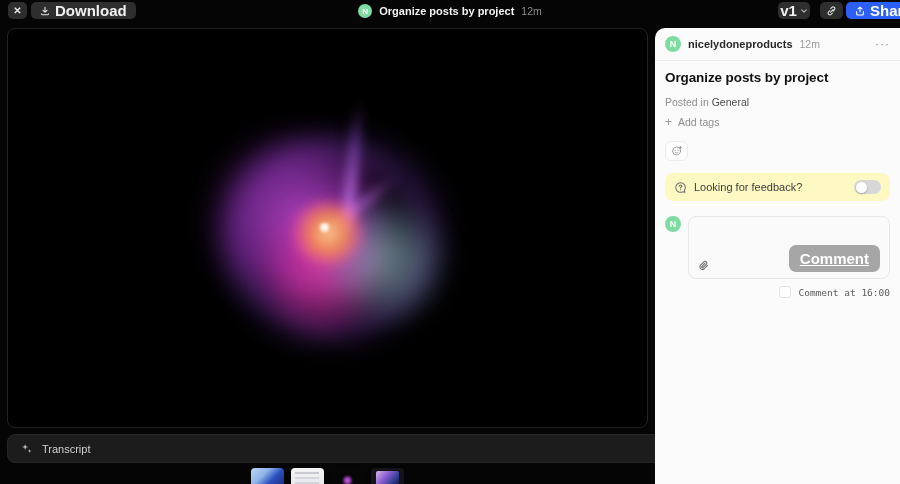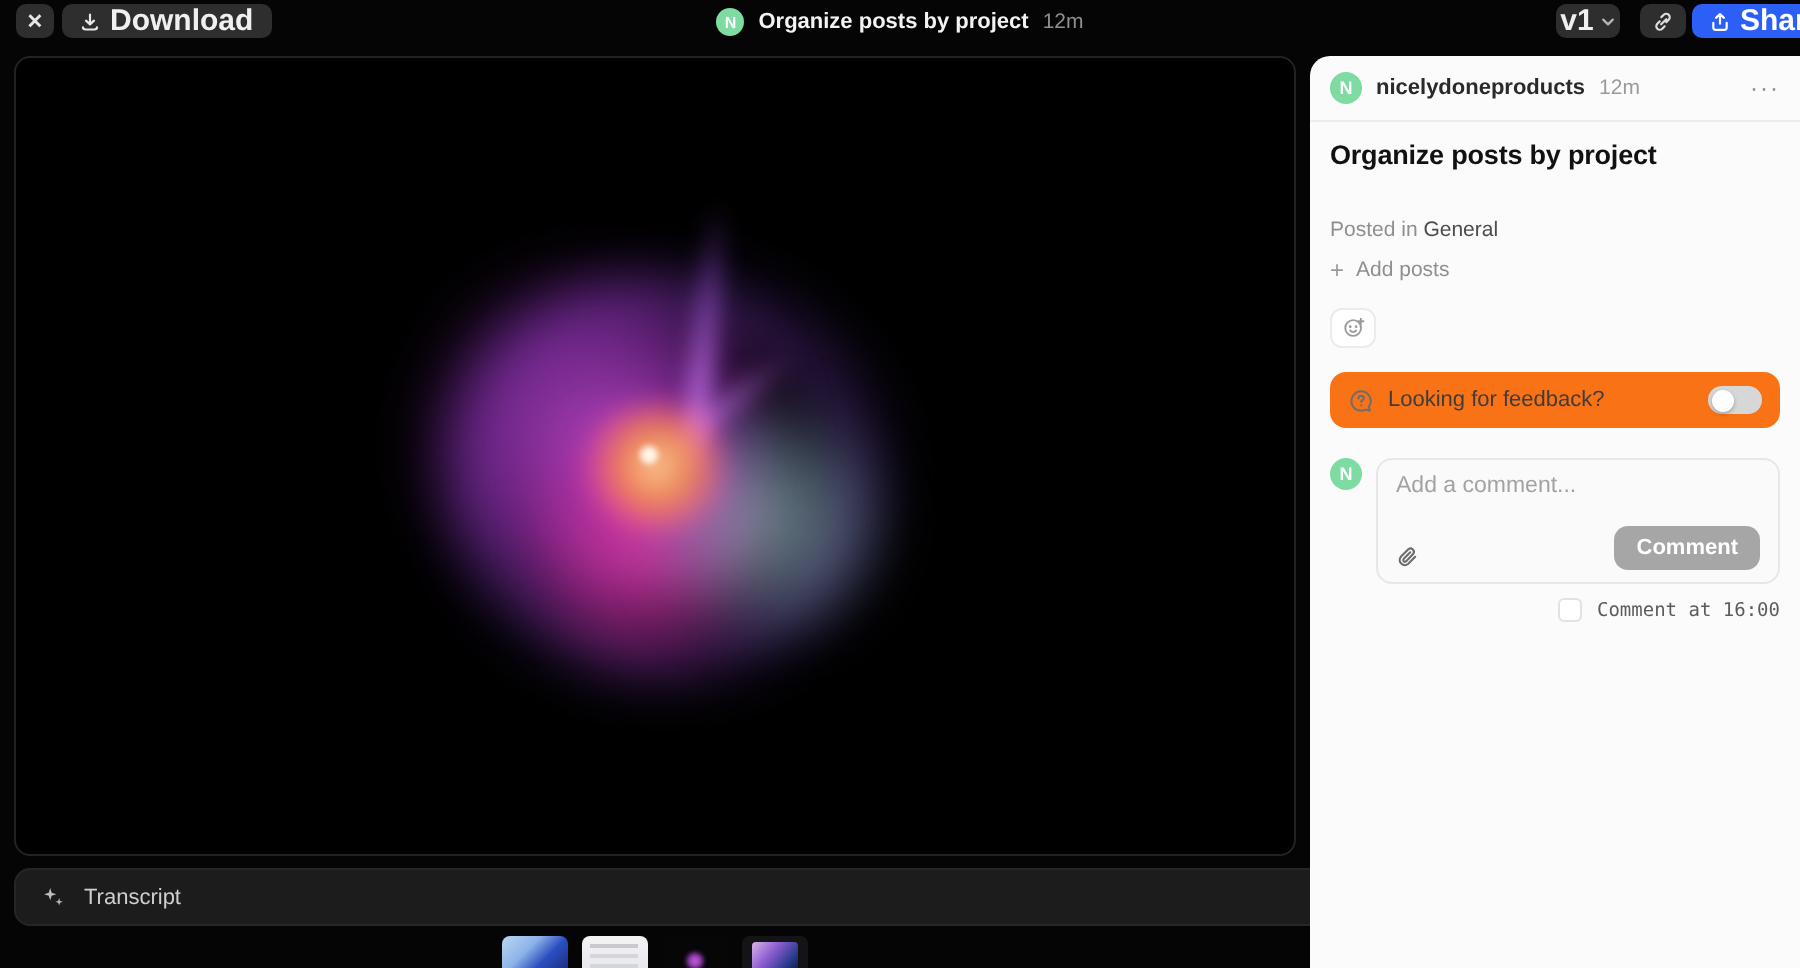--- a/index.html
+++ b/index.html
@@ -80,43 +80,43 @@
     border-bottom:1px solid #ececec; }
   .sb-avatar { width:16px; height:16px; font-size:9px; }
   .sb-name { font-size:11px; font-weight:700; color:#2a2a2a; }
   .sb-time { font-size:10.5px; color:#9a9a9a; }
   .sb-kebab { margin-left:auto; color:#8a8a8a; font-size:12px; letter-spacing:1px;
     background:none; border:0; cursor:pointer; line-height:1; }
   .sb-body { padding:9px 10px 0 10px; }
   .sb-title { font-size:13.5px; font-weight:700; color:#111; letter-spacing:-0.1px; }
   .sb-desc { margin-top:6px; font-size:11px; line-height:1.32; color:#2e2e2e; }
   .sb-desc i { font-style:italic; }
-  .sb-posted { margin-top:24px; font-size:10.5px; color:#8f8f8f; }
+  .sb-posted { margin-top:11px; font-size:10.5px; color:#8f8f8f; }
   .sb-posted .posted-value { color:#4c4c4c; }
   .sb-addtags { margin-top:6px; display:flex; align-items:center; gap:6px; background:none; border:0;
     color:#8f8f8f; font-size:10.5px; cursor:pointer; padding:2px 0; font-family:"Liberation Sans", sans-serif; }
   .sb-addtags .plus { font-size:12px; line-height:1; color:#9a9a9a; }
   .sb-react { margin-top:11px; width:23px; height:20px; background:#fff; border:1px solid #ebebeb;
     border-radius:6px; display:flex; align-items:center; justify-content:center; cursor:pointer; }
-  .feedback-card { margin-top:12px; background:#f97316; border-radius:8px; height:28px;
+  .feedback-card { margin-top:12px; background:#fef9c3; border-radius:8px; height:28px;
     display:flex; align-items:center; gap:7px; padding:0 9px; }
   .feedback-label { font-size:11px; color:#3d3d3d; }
   .toggle { margin-left:auto; width:27px; height:14px; background:#d7d7d7; border-radius:8px;
     position:relative; cursor:pointer; border:0; }
   .toggle .knob { position:absolute; left:1.5px; top:1.5px; width:11px; height:11px;
     background:#fff; border-radius:50%; box-shadow:0 1px 2px rgba(0,0,0,0.25); }
   .composer-row { margin-top:15px; display:flex; gap:7px; }
   .composer-box { flex:1; background:#fafafa; border:1px solid #e7e7e7; border-radius:8px;
     height:63px; padding:7px 9px 6px 9px; display:flex; flex-direction:column; cursor:text; }
   .composer-placeholder { font-size:11.5px; color:#a3a3a3; }
   .composer-actions { margin-top:auto; display:flex; align-items:flex-end; }
   .attach-btn { background:none; border:0; cursor:pointer; padding:0; display:flex; }
   .comment-btn { margin-left:auto; background:#a6a6a6; color:#fff; border:0; border-radius:7px;
-    font-size:11px; font-weight:700; padding:5px 11px; cursor:pointer;
-    font-family:"Liberation Sans", sans-serif; }
+    font-size:15px; font-weight:700; padding:5px 11px; cursor:pointer;
+    font-family:"Liberation Sans", sans-serif;text-decoration:underline; }
   .comment-at-row { margin-top:7px; display:flex; align-items:center; justify-content:flex-end; gap:7px; }
   .checkbox { width:12px; height:12px; background:#fff; border:1px solid #e2e2e2; border-radius:3px; cursor:pointer; }
   .comment-at-label { font-family:"DejaVu Sans Mono", monospace; font-size:9.5px; color:#5c5c5c; }
 </style>
 </head>
 <body>
 
 <div class="stage">
 
   <div class="topbar">
@@ -197,21 +197,21 @@
     </div>
 
     <div class="sb-body">
       <div class="sb-title">Organize posts by project</div>
 
 
       <div class="sb-posted"><span>Posted in </span><span class="posted-value">General</span></div>
 
       <button class="sb-addtags">
         <span class="plus">+</span>
-        <span>Add posts</span>
+        <span>Add tags</span>
       </button>
 
       <button class="sb-react">
         <svg class="icon-svg" width="12" height="12" viewBox="0 0 14 14" fill="none" stroke="#9a9a9a" stroke-width="1.1" stroke-linecap="round">
           <circle cx="6.5" cy="7" r="4.6"></circle>
           <path d="M4.8 6.2h.01M8.2 6.2h.01" stroke-width="1.6"></path>
           <path d="M4.8 8.4c.5.7 1 1 1.7 1s1.2-.3 1.7-1"></path>
           <path d="M11 1.6v3M9.5 3.1h3"></path>
         </svg>
       </button>
@@ -223,21 +223,20 @@
         </svg>
         <span class="feedback-label">Looking for feedback?</span>
         <button class="toggle">
           <span class="knob"></span>
         </button>
       </div>
 
       <div class="composer-row">
         <span class="avatar sb-avatar" style="background:#7edba2;">N</span>
         <div class="composer-box">
-          <span class="composer-placeholder">Add a comment...</span>
           <div class="composer-actions">
             <button class="attach-btn">
               <svg class="icon-svg" width="12" height="12" viewBox="0 0 14 14" fill="none" stroke="#6b6b6b" stroke-width="1.2" stroke-linecap="round" stroke-linejoin="round">
                 <path d="M11.2 6.3 7 10.5a3 3 0 0 1-4.2-4.2L7.2 1.9a2 2 0 0 1 2.8 2.8L5.8 9a1 1 0 0 1-1.4-1.4l3.9-3.9"></path>
               </svg>
             </button>
             <button class="comment-btn">Comment</button>
           </div>
         </div>
       </div>

